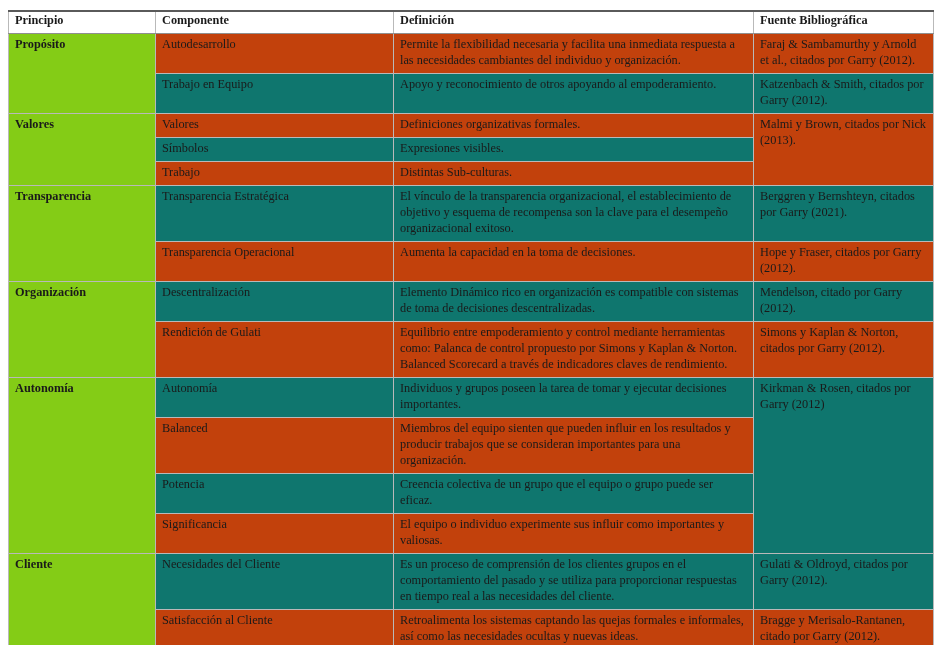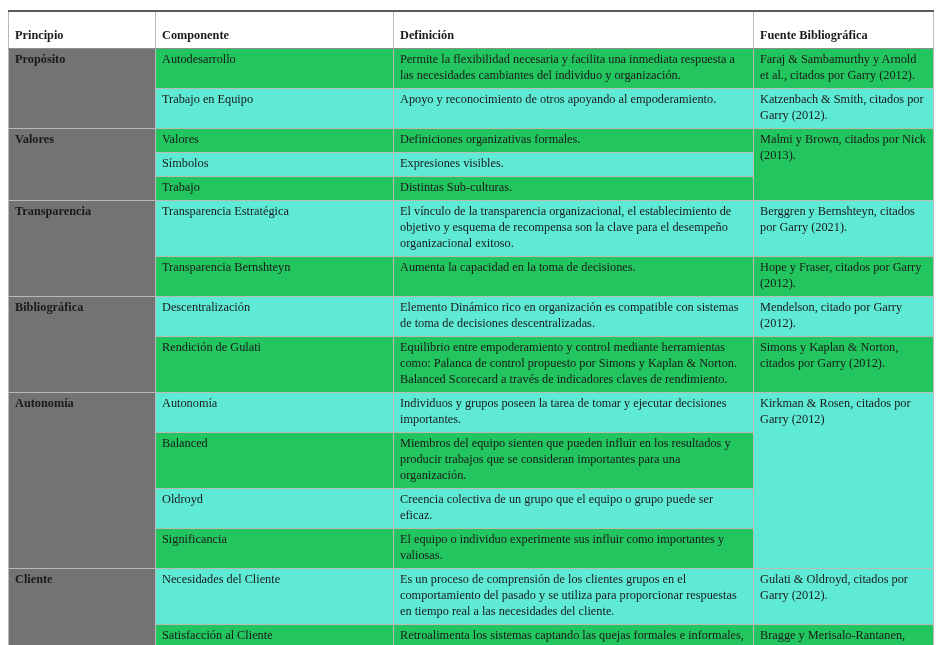--- a/index.html
+++ b/index.html
@@ -35,34 +35,34 @@
     border: 1px solid #b9b9b9;
     vertical-align: top;
     padding: 3px 5px 4px 6px;
     text-align: left;
     word-wrap: break-word;
   }
   table.principios thead th {
     font-weight: bold;
     border-top: 2px solid #5a5a5a;
     border-bottom: 1px solid #8f8f8f;
-    padding-top: 16px;
+    padding-top: 1px;
     padding-bottom: 4px;
     background: #ffffff;
     margin-top: 20px;
   }
   table.principios tbody tr:last-child td {
     border-bottom: 2px solid #5a5a5a;
   }
   td.principio-cell {
     font-weight: bold;
-    background: #737373;
+    background: #84cc16;
   }
-  td.shaded { background: #22c55e; }
-  td.plain  { background: #5eead4; }
+  td.shaded { background: #c2410c; }
+  td.plain  { background: #0f766e; }
   .nl { display: block; }
 </style>
 </head>
 <body>
 
 <div id="table-wrap">
   <table class="principios">
     <colgroup>
       <col class="c1">
         <col class="c2">
@@ -103,26 +103,26 @@
           <td class="shaded">Trabajo</td>
           <td class="shaded">Distintas Sub-culturas.</td>
         </tr>
         <tr>
           <td class="principio-cell" rowspan="2">Transparencia</td>
           <td class="plain">Transparencia Estratégica</td>
           <td class="plain">El vínculo de la transparencia organizacional, el establecimiento de objetivo y esquema de recompensa son la clave para el desempeño organizacional exitoso.</td>
           <td class="plain">Berggren y Bernshteyn, citados por Garry (2021).</td>
         </tr>
         <tr>
-          <td class="shaded">Transparencia Bernshteyn</td>
+          <td class="shaded">Transparencia Operacional</td>
           <td class="shaded">Aumenta la capacidad en la toma de decisiones.</td>
           <td class="shaded">Hope y Fraser, citados por Garry (2012).</td>
         </tr>
         <tr>
-          <td class="principio-cell" rowspan="2">Bibliográfica</td>
+          <td class="principio-cell" rowspan="2">Organización</td>
           <td class="plain">Descentralización</td>
           <td class="plain">Elemento Dinámico rico en organización es compatible con sistemas de toma de decisiones descentralizadas.</td>
           <td class="plain">Mendelson, citado por Garry (2012).</td>
         </tr>
         <tr>
           <td class="shaded">Rendición de Gulati</td>
           <td class="shaded">
             <span class="nl">Equilibrio entre empoderamiento y control mediante herramientas como: Palanca de control propuesto por Simons y Kaplan &amp; Norton.</span>
             <span class="nl">Balanced Scorecard a través de indicadores claves de rendimiento.</span>
           </td>
@@ -132,21 +132,21 @@
           <td class="principio-cell" rowspan="4">Autonomía</td>
           <td class="plain">Autonomía</td>
           <td class="plain">Individuos y grupos poseen la tarea de tomar y ejecutar decisiones importantes.</td>
           <td class="plain" rowspan="4">Kirkman &amp; Rosen, citados por Garry (2012)</td>
         </tr>
         <tr>
           <td class="shaded">Balanced</td>
           <td class="shaded">Miembros del equipo sienten que pueden influir en los resultados y producir trabajos que se consideran importantes para una organización.</td>
         </tr>
         <tr>
-          <td class="plain">Oldroyd</td>
+          <td class="plain">Potencia</td>
           <td class="plain">Creencia colectiva de un grupo que el equipo o grupo puede ser eficaz.</td>
         </tr>
         <tr>
           <td class="shaded">Significancia</td>
           <td class="shaded">El equipo o individuo experimente sus influir como importantes y valiosas.</td>
         </tr>
         <tr>
           <td class="principio-cell" rowspan="2">Cliente</td>
           <td class="plain">Necesidades del Cliente</td>
           <td class="plain">Es un proceso de comprensión de los clientes grupos en el comportamiento del pasado y se utiliza para proporcionar respuestas en tiempo real a las necesidades del cliente.</td>

